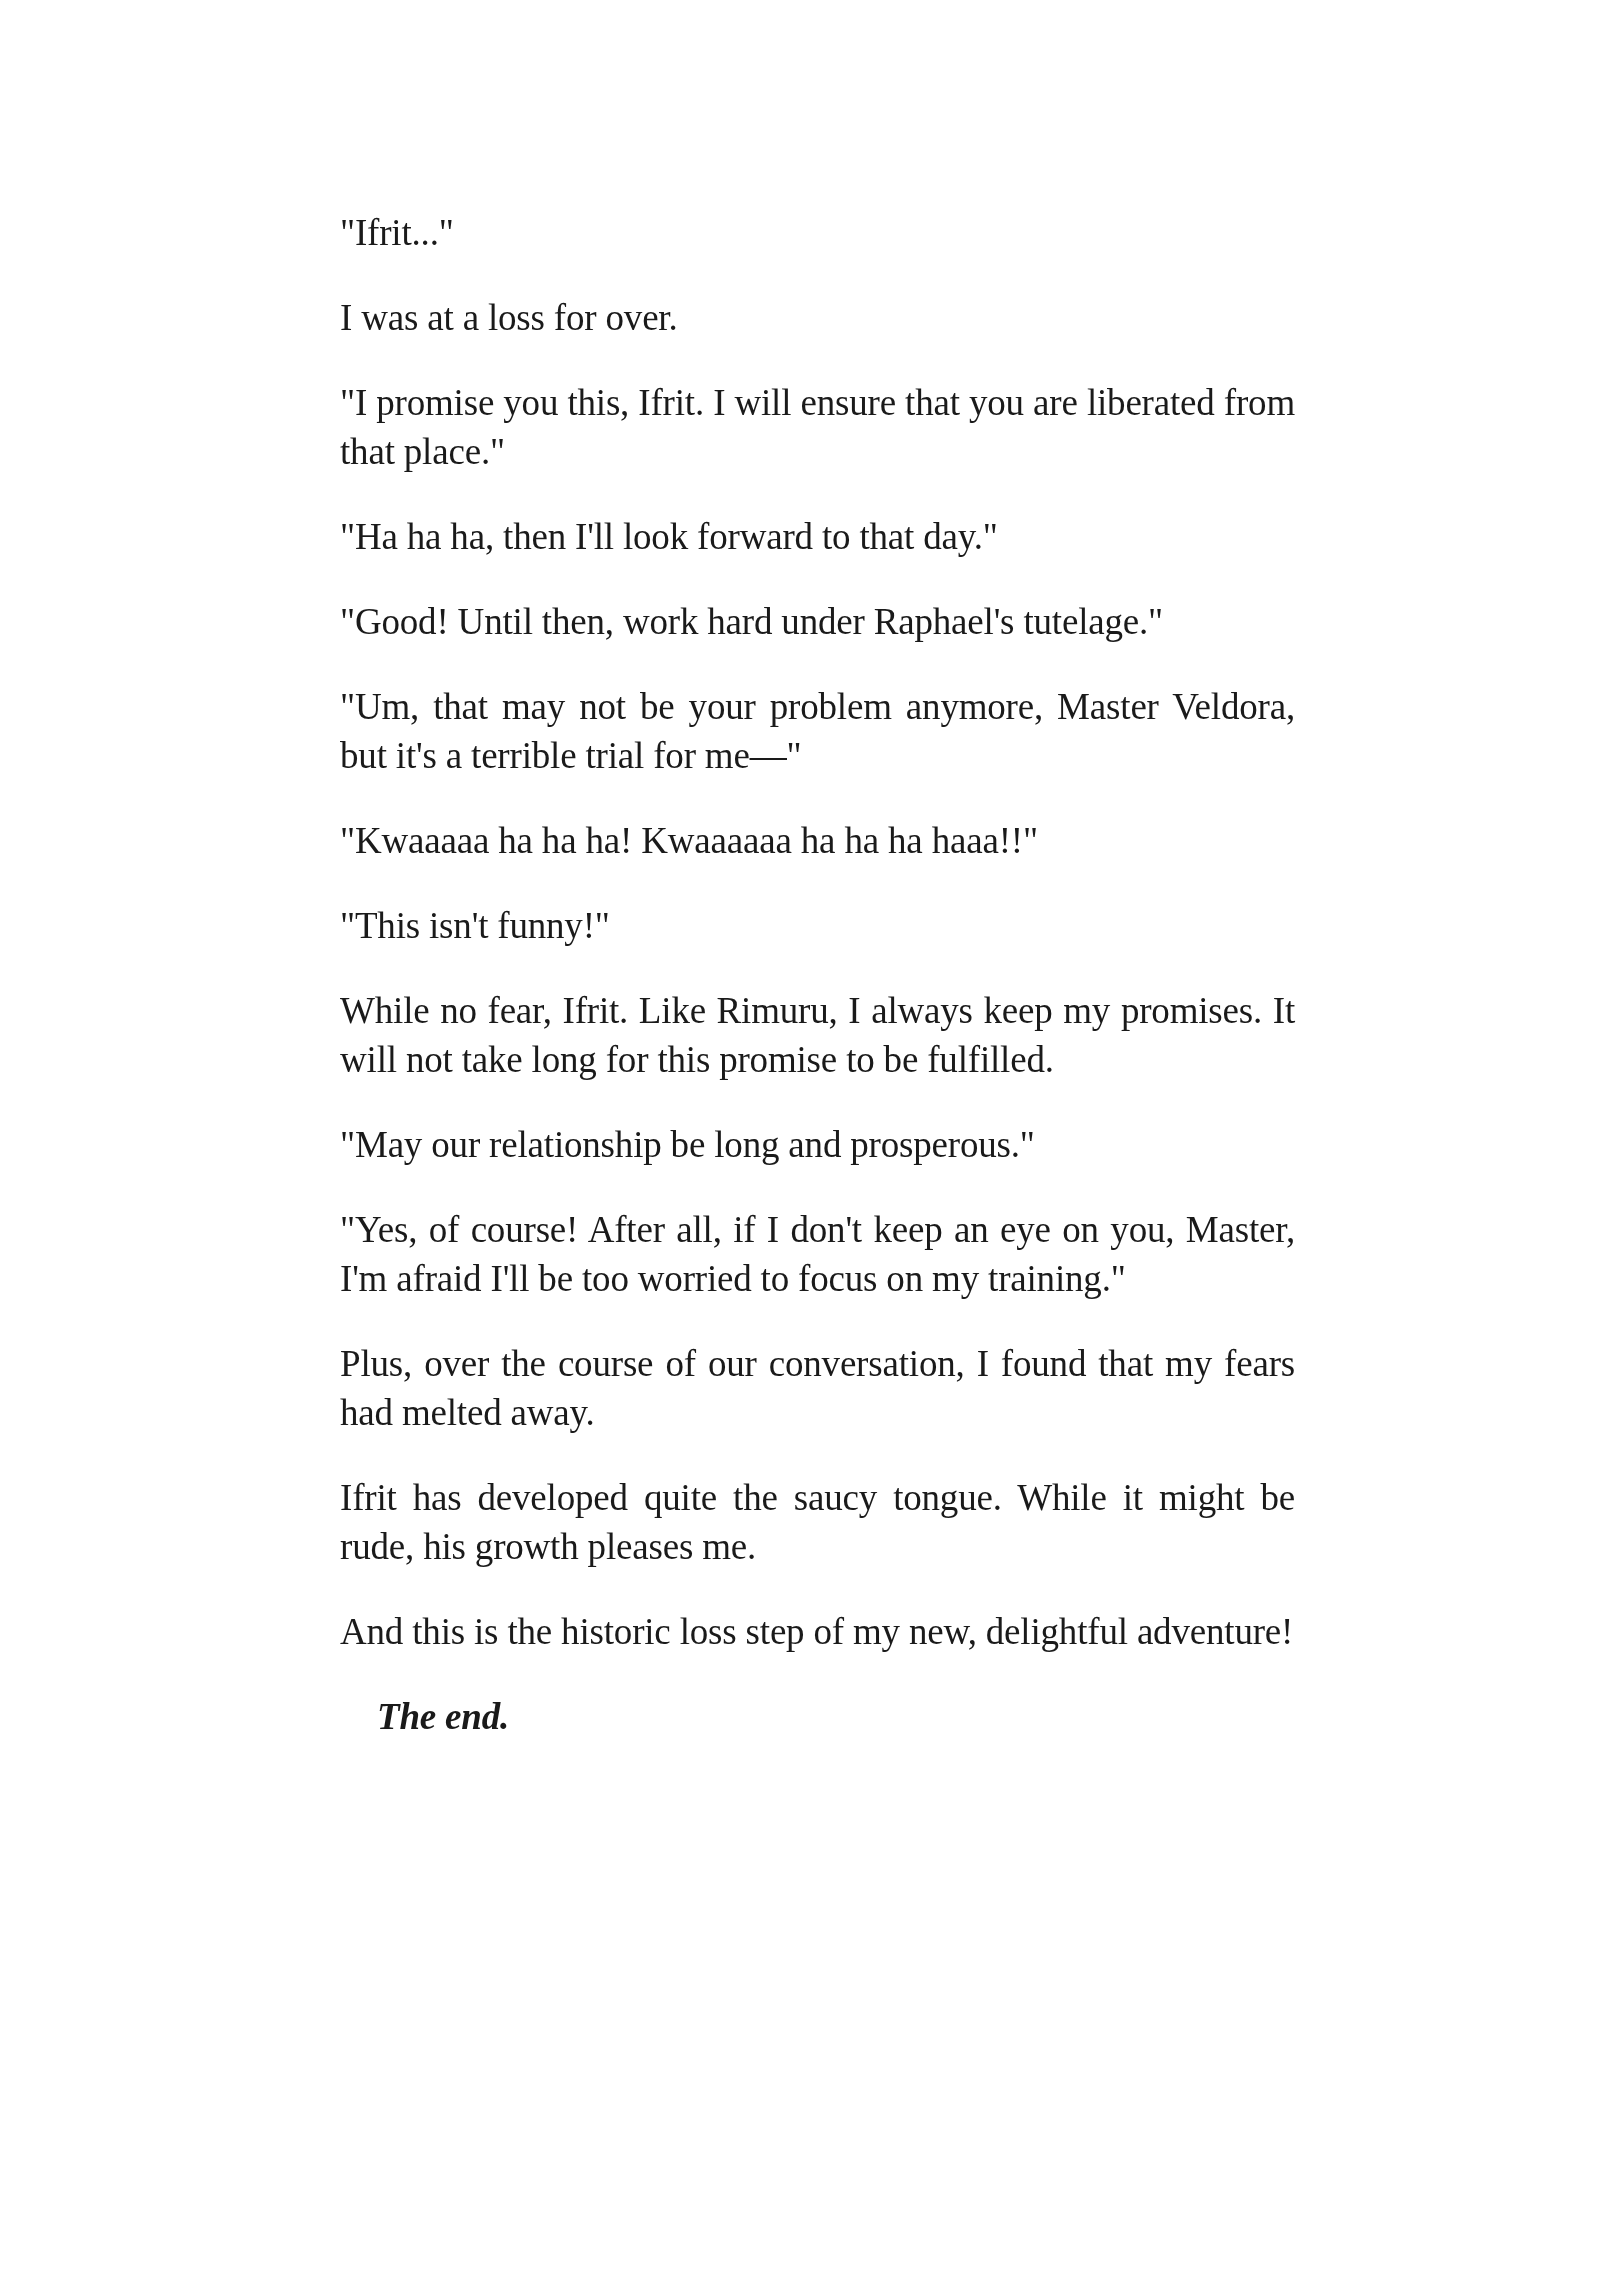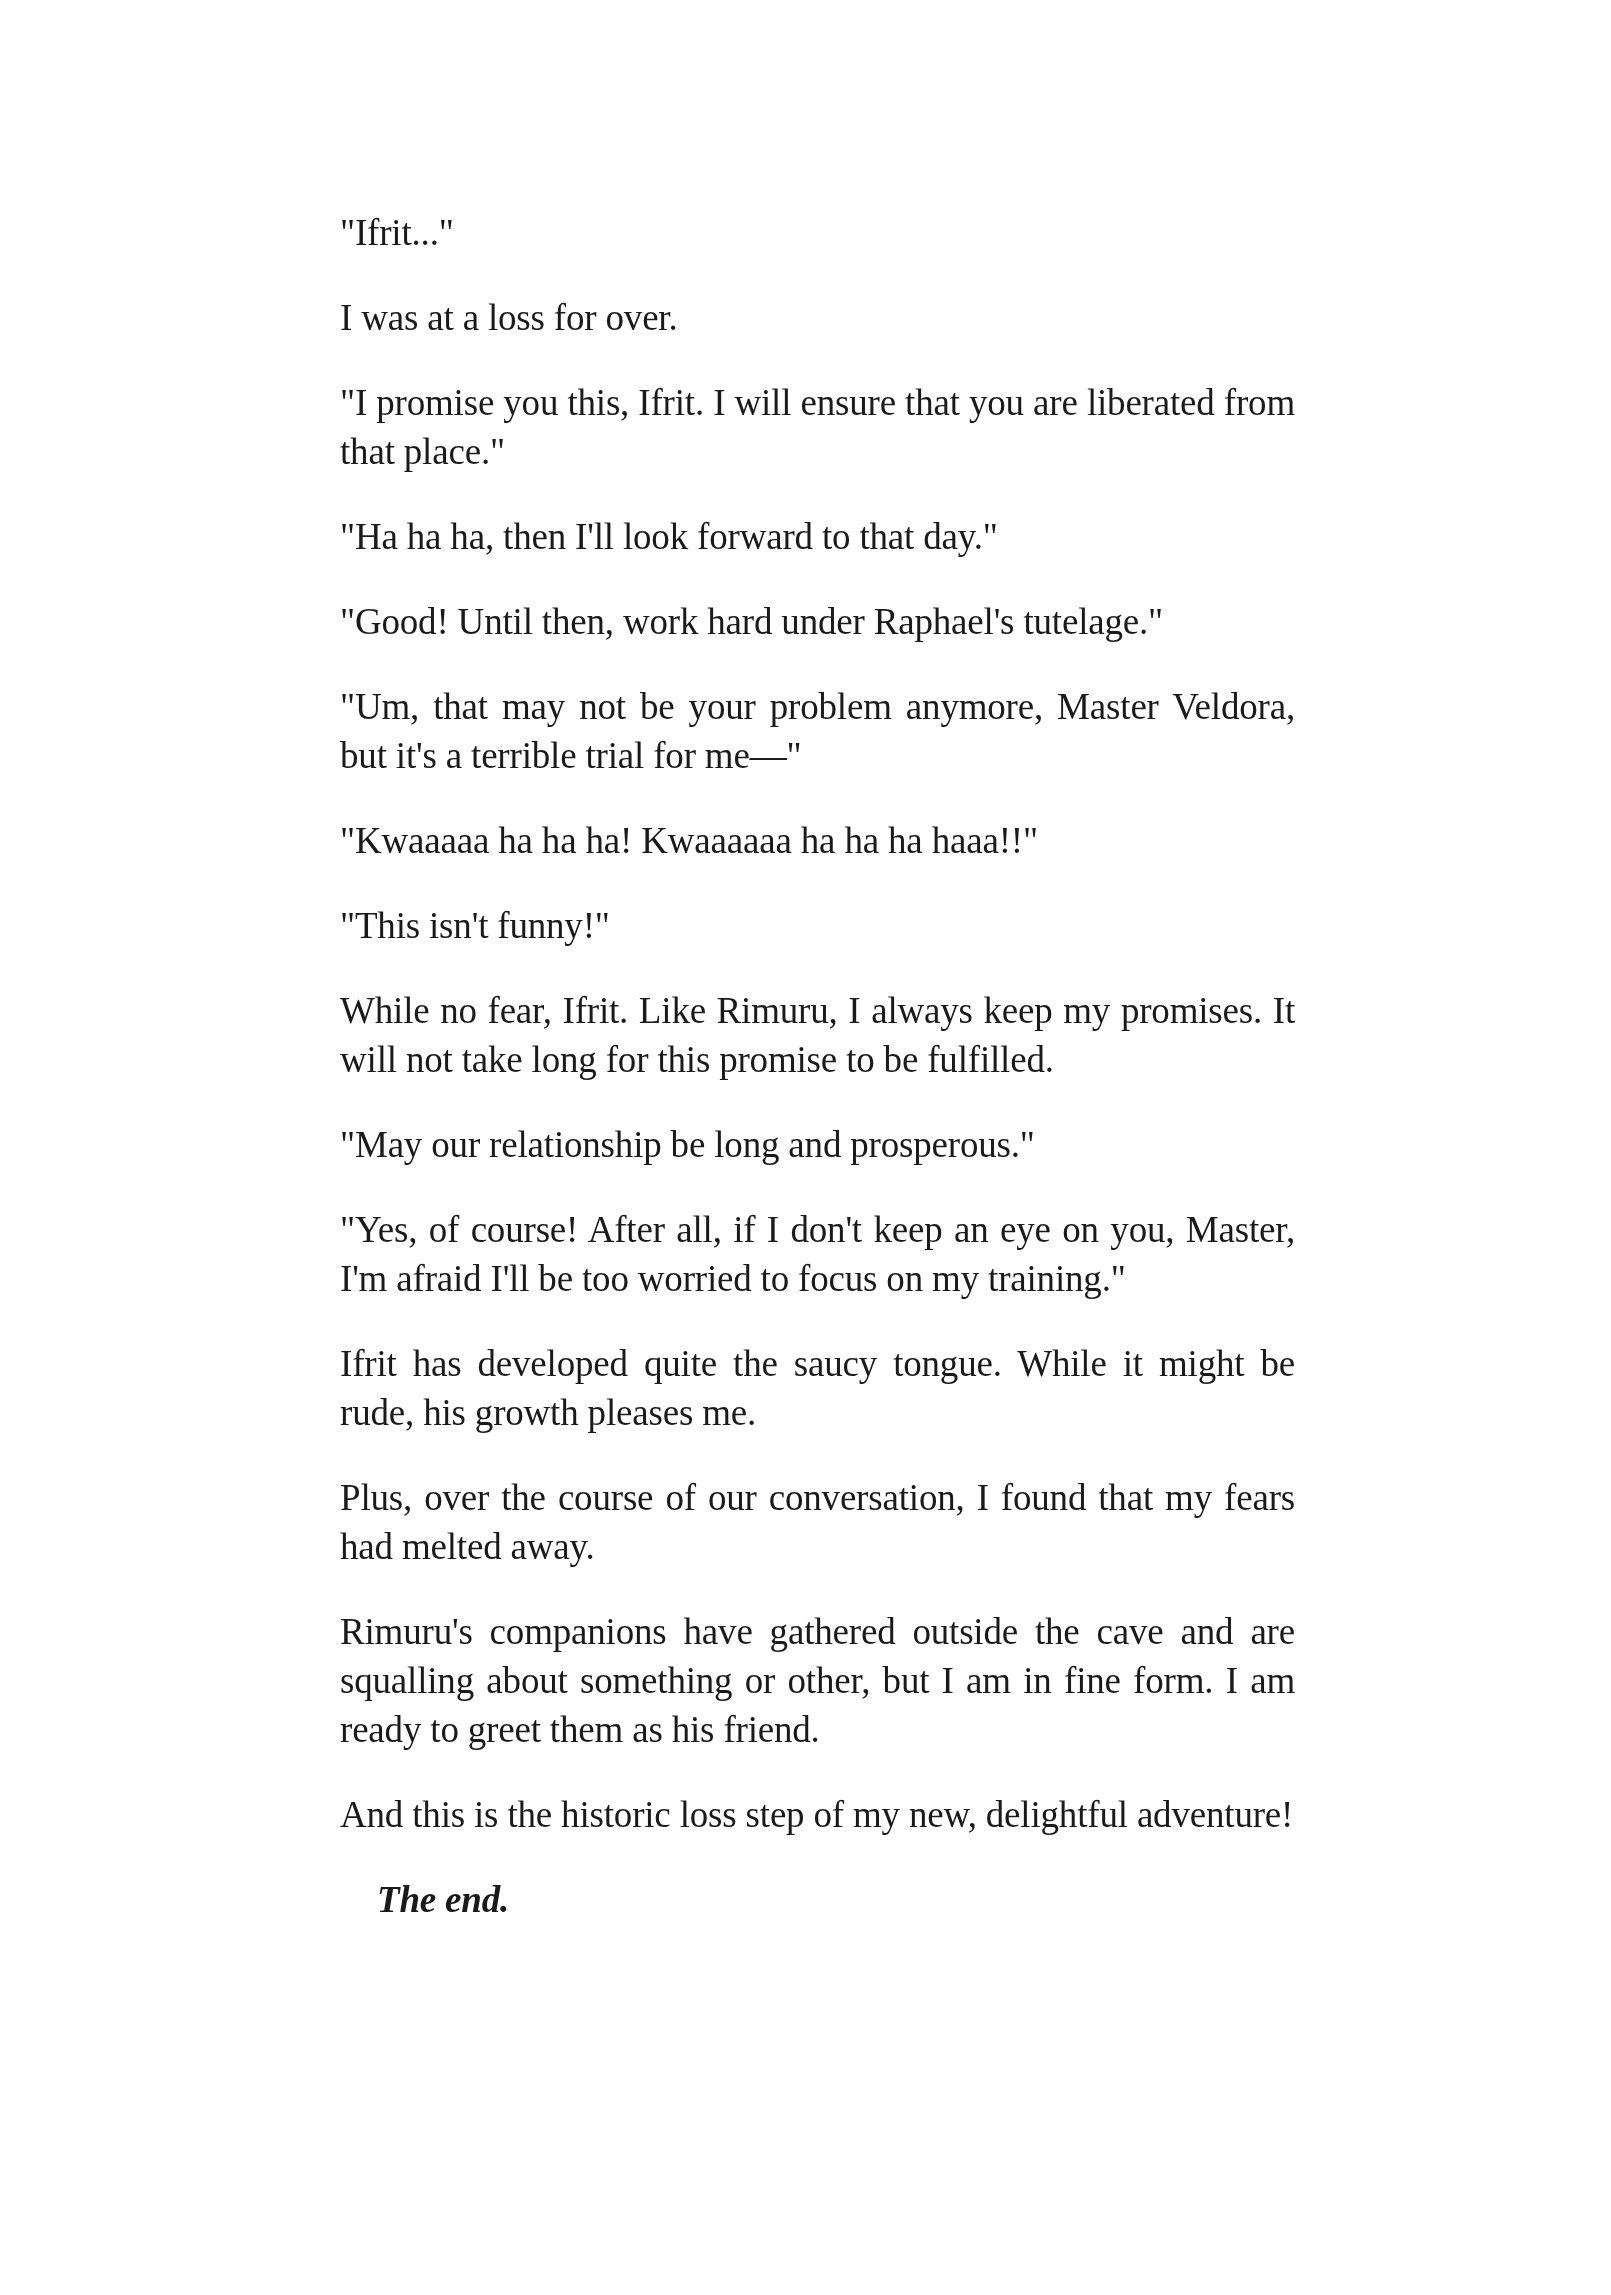--- a/index.html
+++ b/index.html
@@ -43,19 +43,18 @@
   <p>I was at a loss for over.</p>
   <p>"I promise you this, Ifrit. I will ensure that you are liberated from that place."</p>
   <p>"Ha ha ha, then I'll look forward to that day."</p>
   <p>"Good! Until then, work hard under Raphael's tutelage."</p>
   <p>"Um, that may not be your problem anymore, Master Veldora, but it's a terrible trial for me—"</p>
   <p>"Kwaaaaa ha ha ha! Kwaaaaaa ha ha ha haaa!!"</p>
   <p>"This isn't funny!"</p>
   <p>While no fear, Ifrit. Like Rimuru, I always keep my promises. It will not take long for this promise to be fulfilled.</p>
   <p>"May our relationship be long and prosperous."</p>
   <p>"Yes, of course! After all, if I don't keep an eye on you, Master, I'm afraid I'll be too worried to focus on my training."</p>
+  <p>Plus, over the course of our conversation, I found that my fears had melted away.</p>
   <p>Ifrit has developed quite the saucy tongue. While it might be rude, his growth pleases me.</p>
-  <p>Plus, over the course of our conversation, I found that my fears had melted away.</p>
-  <p>Rimuru's companions have gathered outside the cave and are squalling about something or other, but I am in fine form. I am ready to greet them as his friend.</p>
   <p>And this is the historic loss step of my new, delightful adventure!</p>
   <p class="the-end">The end.</p>
 </div>
 
 
 </body></html>

